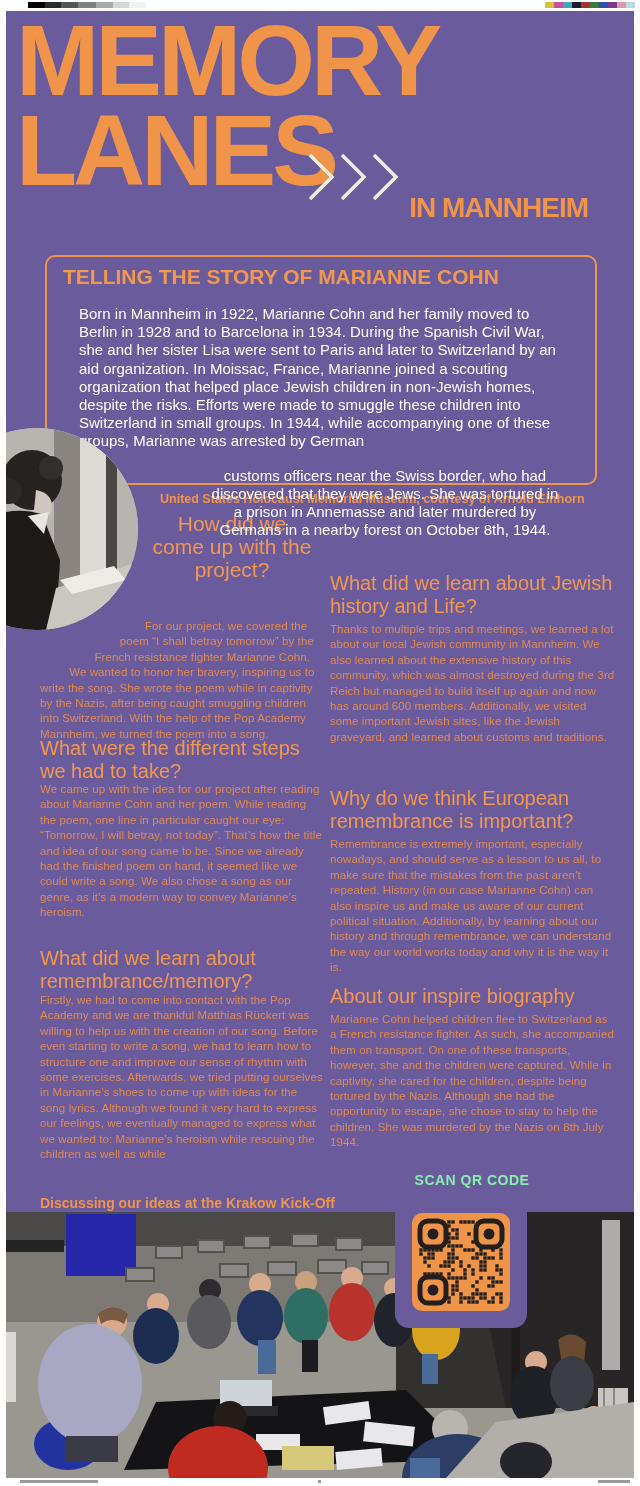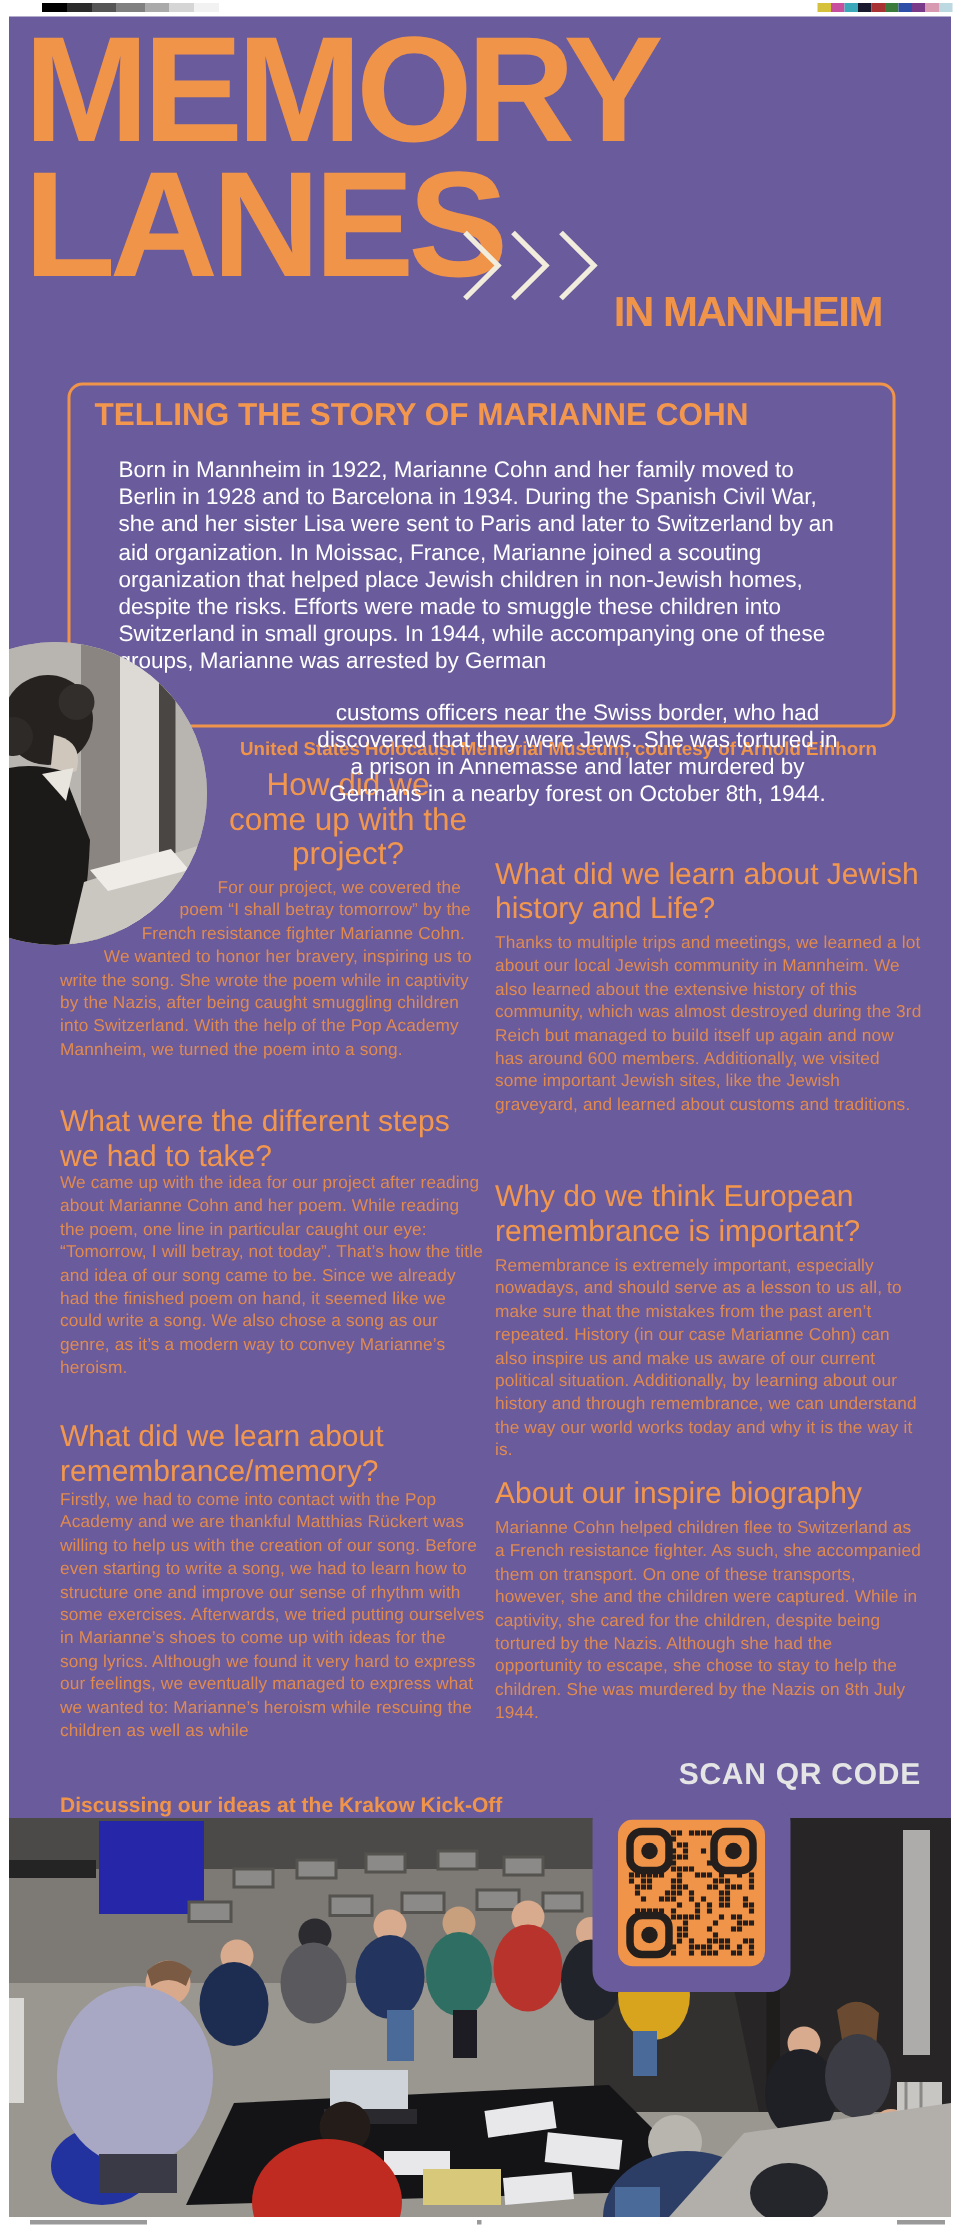--- a/index.html
+++ b/index.html
@@ -37,22 +37,22 @@
   .col{position:absolute;}
   .h3{color:#f2974d;font-weight:400;font-size:20px;line-height:22.5px;margin:0;}
   .body{color:#e08a50;font-size:11.5px;line-height:15.4px;margin:0;letter-spacing:0.1px;}
   .lc{left:34px;width:285px;}
   .rc{left:324px;width:285px;}
   .s1h-left{left:34px;width:160px;margin-left:112px;text-align:center;font-size:21px;line-height:23px;}
   .indent-spacer{float:left;width:105px;height:48px;
      shape-outside:polygon(0 0,100% 0,55% 60%,25% 100%,0 100%);}
   .photo-caption{position:absolute;left:34px;top:1184px;color:#f0944a;
                  font-size:14px;font-weight:700;}
-  .qr-label{position:absolute;left:324px;top:1161px;width:284px;text-align:right;
-            color:#e5e5e5;font-weight:800;font-size:20px;letter-spacing:0.5px;}
+  .qr-label{position:absolute;left:324px;top:1161px;width:284px;text-align:center;
+            color:#86efac;font-weight:800;font-size:14px;letter-spacing:0.5px;}
   
   .bottom-photo{position:absolute;left:0;top:1201px;width:628px;height:266px;z-index:3;}
   .qr-panel{position:absolute;left:389px;top:1189px;width:132px;height:128px;
             background:#6a5b9c;border-radius:14px;z-index:6;text-align:center;}
   .qr-panel svg{margin-top:13px;}
 </style>
 </head>
 <body>
 
 <div class="gray-bar"></div>
@@ -103,21 +103,21 @@
       <path d="M44 96 Q70 76 106 86 L124 132 Q122 182 112 202 L26 202 Q30 140 44 96 Z" fill="#1c1a18"></path>
       <path d="M92 88 L113 84 L108 106 Z" fill="#e8e4de"></path>
       <path d="M120 160 L202 134 L202 202 L110 202 Z" fill="#cac6c0"></path>
       <path d="M124 152 L178 138 L190 152 L136 166 Z" fill="#efece8"></path>
     </svg>
   </div>
 
   <div class="credit">United States Holocaust Memorial Museum, courtesy of Arnold Einhorn</div>
 
   <h3 class="h3 col s1h-left" style="top:501px;">How did we come up with the project?</h3>
-  <div class="body col lc" style="top:574px;">
+  <div class="body col lc" style="top:608px;">
     <span class="indent-spacer"></span>
     <span>For our project, we covered the poem “I shall betray tomorrow” by the French resistance fighter Marianne Cohn. We wanted to honor her bravery, inspiring us to write the song. She wrote the poem while in captivity by the Nazis, after being caught smuggling children into Switzerland. With the help of the Pop Academy Mannheim, we turned the poem into a song.</span>
   </div>
 
   <h3 class="h3 col lc" style="top:726px;">What were the different steps we had to take?</h3>
   <p class="body col lc" style="top:771px;">We came up with the idea for our project after reading about Marianne Cohn and her poem. While reading the poem, one line in particular caught our eye: “Tomorrow, I will betray, not today”. That’s how the title and idea of our song came to be. Since we already had the finished poem on hand, it seemed like we could write a song. We also chose a song as our genre, as it’s a modern way to convey Marianne’s heroism.</p>
 
   <h3 class="h3 col lc" style="top:936px;">What did we learn about remembrance/memory?</h3>
   <p class="body col lc" style="top:982px;">Firstly, we had to come into contact with the Pop Academy and we are thankful Matthias Rückert was willing to help us with the creation of our song. Before even starting to write a song, we had to learn how to structure one and improve our sense of rhythm with some exercises. Afterwards, we tried putting ourselves in Marianne’s shoes to come up with ideas for the song lyrics. Although we found it very hard to express our feelings, we eventually managed to express what we wanted to: Marianne’s heroism while rescuing the children as well as while</p>
 

